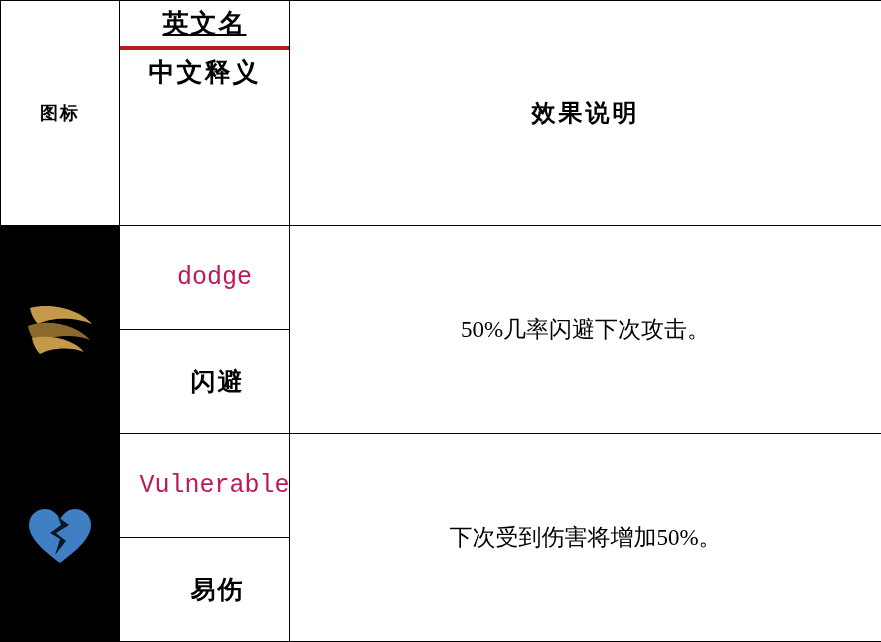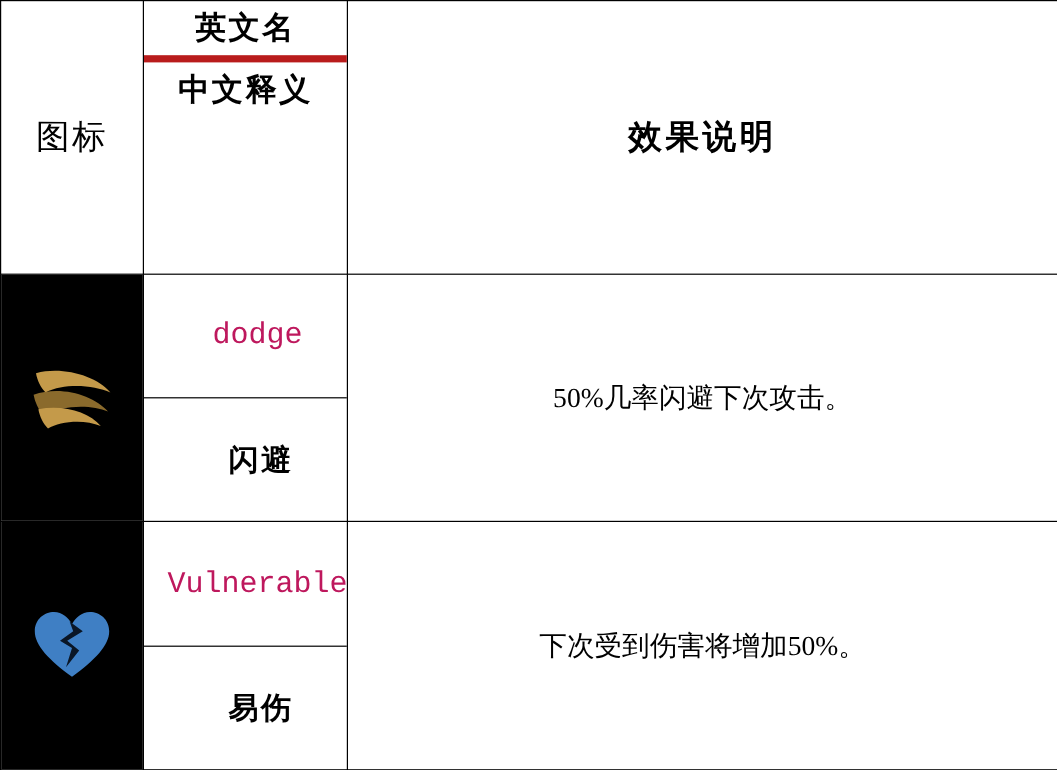--- a/index.html
+++ b/index.html
@@ -31,36 +31,36 @@
     vertical-align: middle;
     text-align: center;
   }
   
   col.c-icon { width: 119px; }
   col.c-name { width: 170px; }
   col.c-desc { width: 592px; }
 
   
   .hdr-icon {
-    font-size: 28px;
-    font-weight: normal;
+    font-size: 18px;
+    font-weight: bold;
     letter-spacing: 2px;
     color: #000;
   }
   .hdr-name-en, .hdr-name-cn {
     font-size: 26px;
     font-weight: bold;
     height: 45px;
     line-height: 45px;
     letter-spacing: 2px;
     color: #000;
   }
-  .hdr-name-en { border-bottom: 6px solid #b91c1c; }
+  .hdr-name-en { border-bottom: 4px solid #b91c1c; text-decoration: underline; }
   .hdr-desc {
-    font-size: 28px;
+    font-size: 24px;
     font-weight: bold;
     letter-spacing: 3px;
     color: #000;
     font-family: Liberation Mono, monospace;
   }
   .namecell {
     padding: 0;
   }
   .name-stack {
     display: flex;

